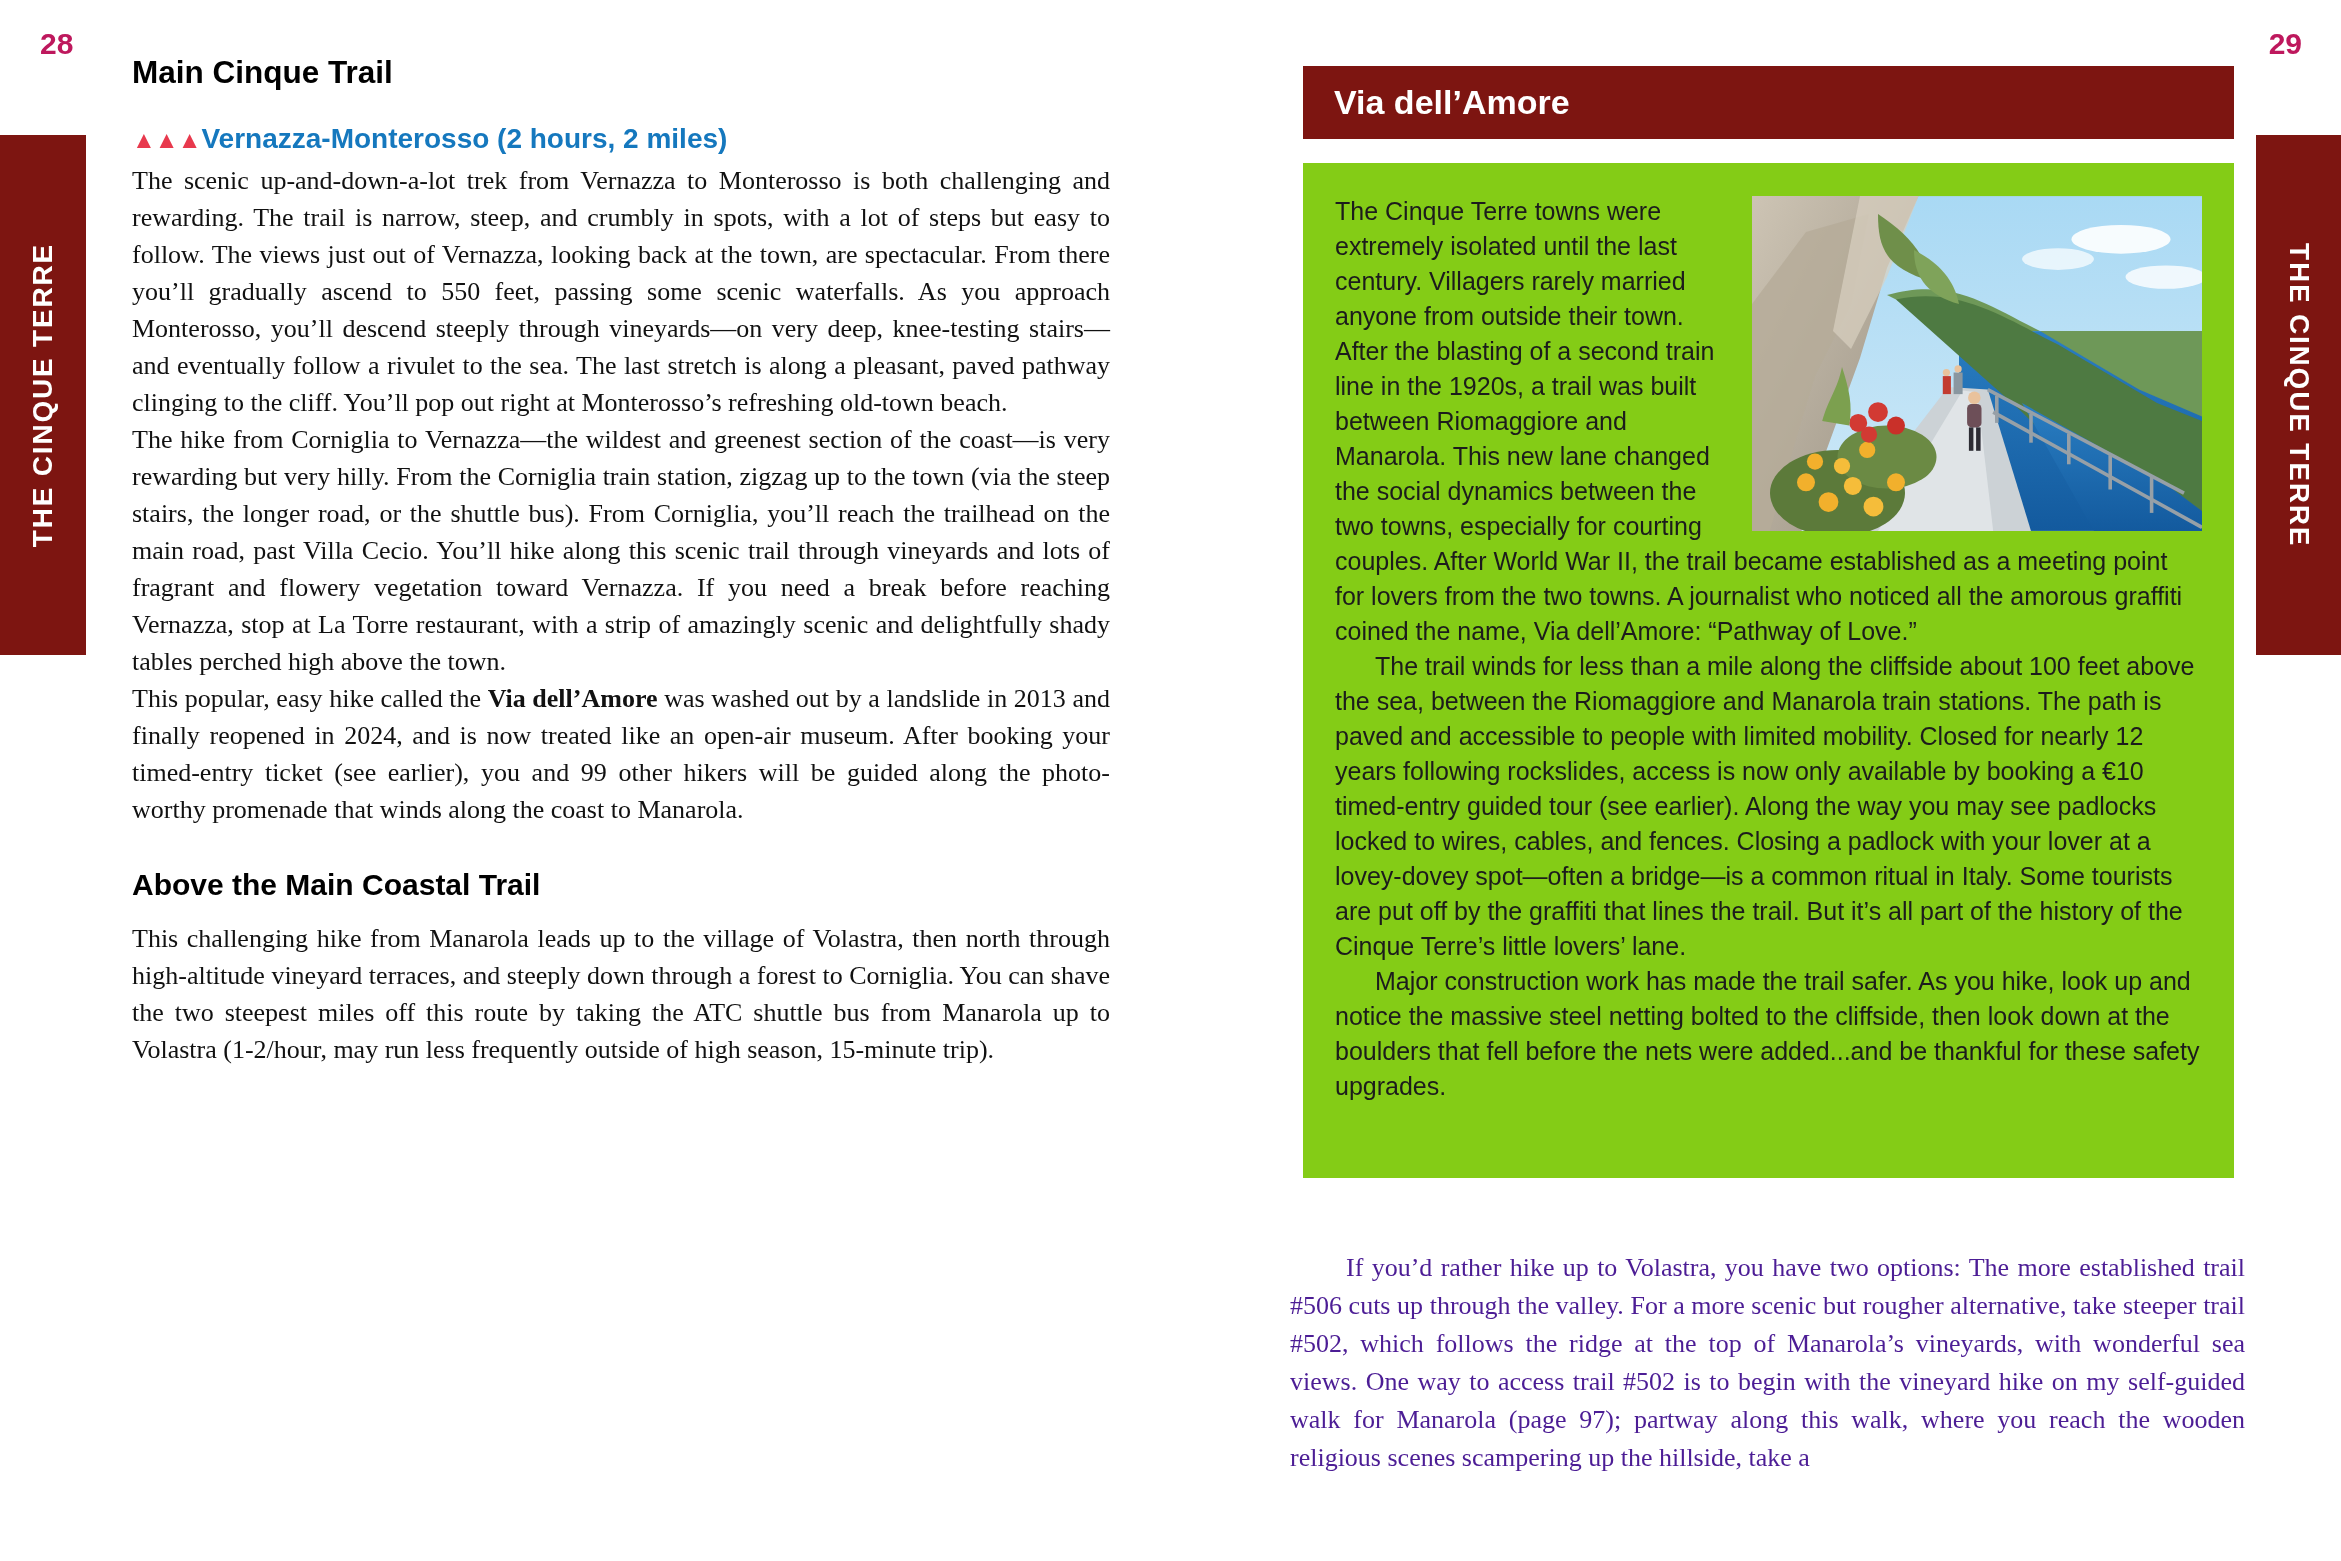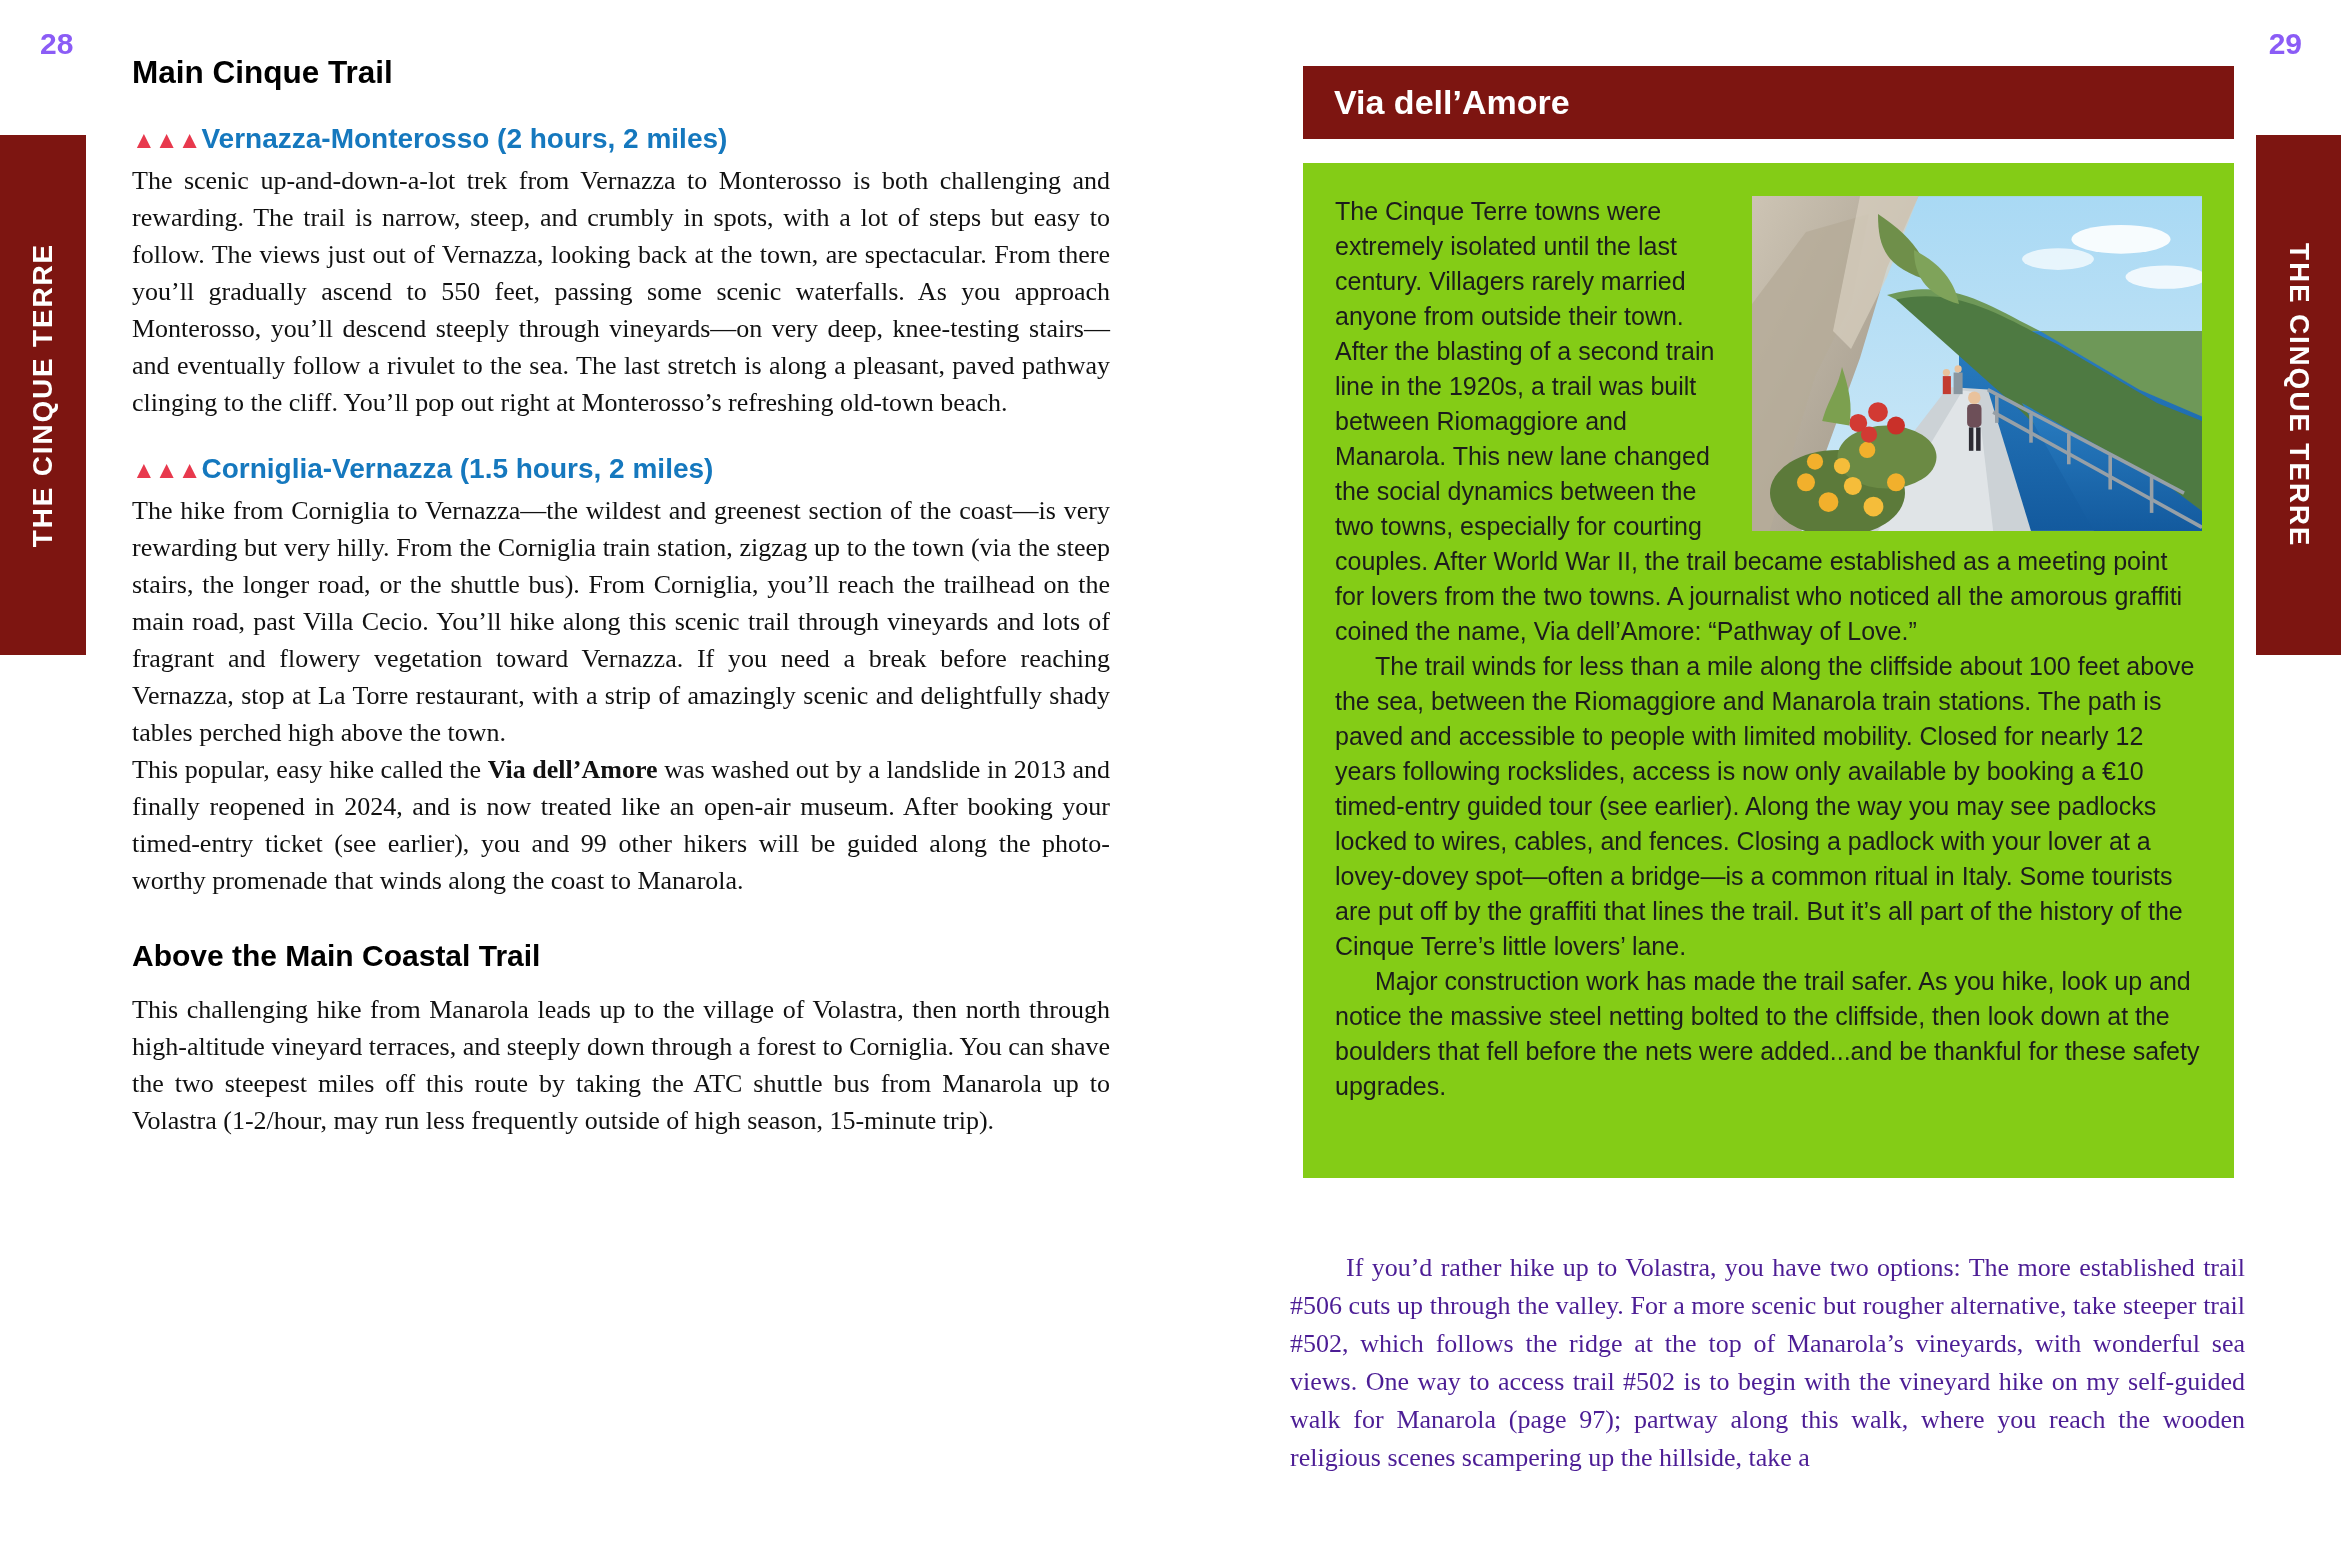--- a/index.html
+++ b/index.html
@@ -11,21 +11,21 @@
             display:flex;align-items:center;justify-content:center;}
   .side-tab.left{left:0;}
   .side-tab.right{right:0;}
   .side-tab span{color:#fff;font-family:"Liberation Sans",sans-serif;font-weight:bold;
                  font-size:28px;letter-spacing:1.8px;white-space:nowrap;
                  writing-mode:vertical-rl;}
   .side-tab.left span{transform:rotate(180deg);}
 
   
   .page-num{position:absolute;top:27px;font-family:"Liberation Sans",sans-serif;
-            font-weight:bold;font-size:30px;color:#8b5cf6;}
+            font-weight:bold;font-size:30px;color:#be185d;}
   .page-num.left{left:40px;}
   .page-num.right{right:40px;}
 
   
   .col-left{position:absolute;left:132px;top:36px;width:978px;}
   h1.pagetitle{font-family:"Liberation Sans",sans-serif;font-weight:bold;font-size:31.5px;
                color:#000;margin:18px 0 23.4px 0;}
   h2.subheading{font-family:"Liberation Sans",sans-serif;font-weight:bold;font-size:30px;
                 color:#000;margin:40px 0 18px 0;}
   h3.section-h{font-family:"Liberation Sans",sans-serif;font-weight:bold;font-size:28px;
@@ -65,23 +65,20 @@
 
 <div class="col-left">
 
   <h1 class="pagetitle">Main Cinque Trail</h1>
 
   <h3 class="section-h">
     <span class="tri">▲▲▲</span><span>Vernazza-Monterosso (2 hours, 2 miles)</span>
   </h3>
   <p class="body">The scenic up-and-down-a-lot trek from Vernazza to Monterosso is both challenging and rewarding. The trail is narrow, steep, and crumbly in spots, with a lot of steps but easy to follow. The views just out of Vernazza, looking back at the town, are spectacular. From there you’ll gradually ascend to 550 feet, passing some scenic waterfalls. As you approach Monterosso, you’ll descend steeply through vineyards—on very deep, knee-testing stairs—and eventually follow a rivulet to the sea. The last stretch is along a pleasant, paved pathway clinging to the cliff. You’ll pop out right at Monterosso’s refreshing old-town beach.</p>
 
-  <h3 class="section-h">
-    <span class="tri">▲▲▲</span><span>Corniglia-Vernazza (1.5 hours, 2 miles)</span>
-  </h3>
   <p class="body">The hike from Corniglia to Vernazza—the wildest and greenest section of the coast—is very rewarding but very hilly. From the Corniglia train station, zigzag up to the town (via the steep stairs, the longer road, or the shuttle bus). From Corniglia, you’ll reach the trailhead on the main road, past Villa Cecio. You’ll hike along this scenic trail through vineyards and lots of fragrant and flowery vegetation toward Vernazza. If you need a break before reaching Vernazza, stop at La Torre restaurant, with a strip of amazingly scenic and delightfully shady tables perched high above the town.</p>
 
   <p class="body"><span>This popular, easy hike called the </span><b>Via dell’Amore</b><span> was washed out by a landslide in 2013 and finally reopened in 2024, and is now treated like an open-air museum. After booking your timed-entry ticket (see earlier), you and 99 other hikers will be guided along the photo-worthy promenade that winds along the coast to Manarola.</span></p>
 
   <h2 class="subheading">Above the Main Coastal Trail</h2>
 
   <p class="body">This challenging hike from Manarola leads up to the village of Volastra, then north through high-altitude vineyard terraces, and steeply down through a forest to Corniglia. You can shave the two steepest miles off this route by taking the ATC shuttle bus from Manarola up to Volastra (1-2/hour, may run less frequently outside of high season, 15-minute trip).</p>
 
 </div>
 

